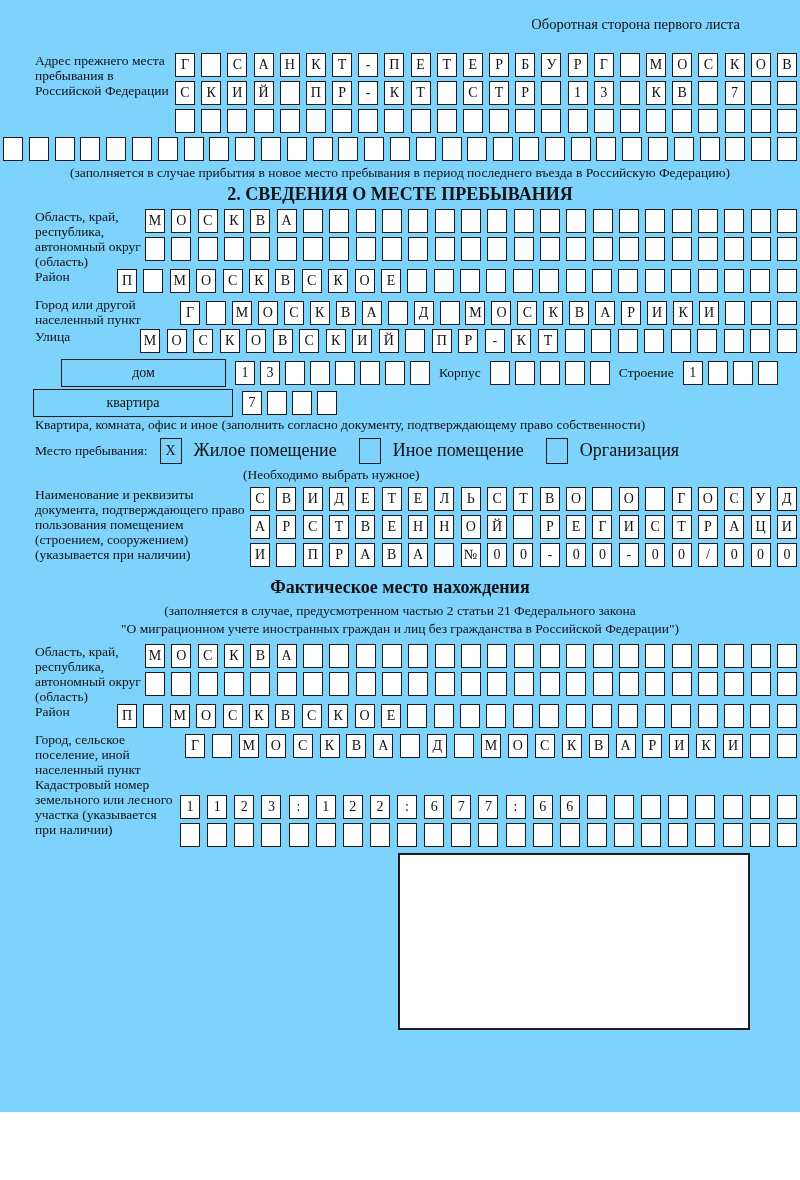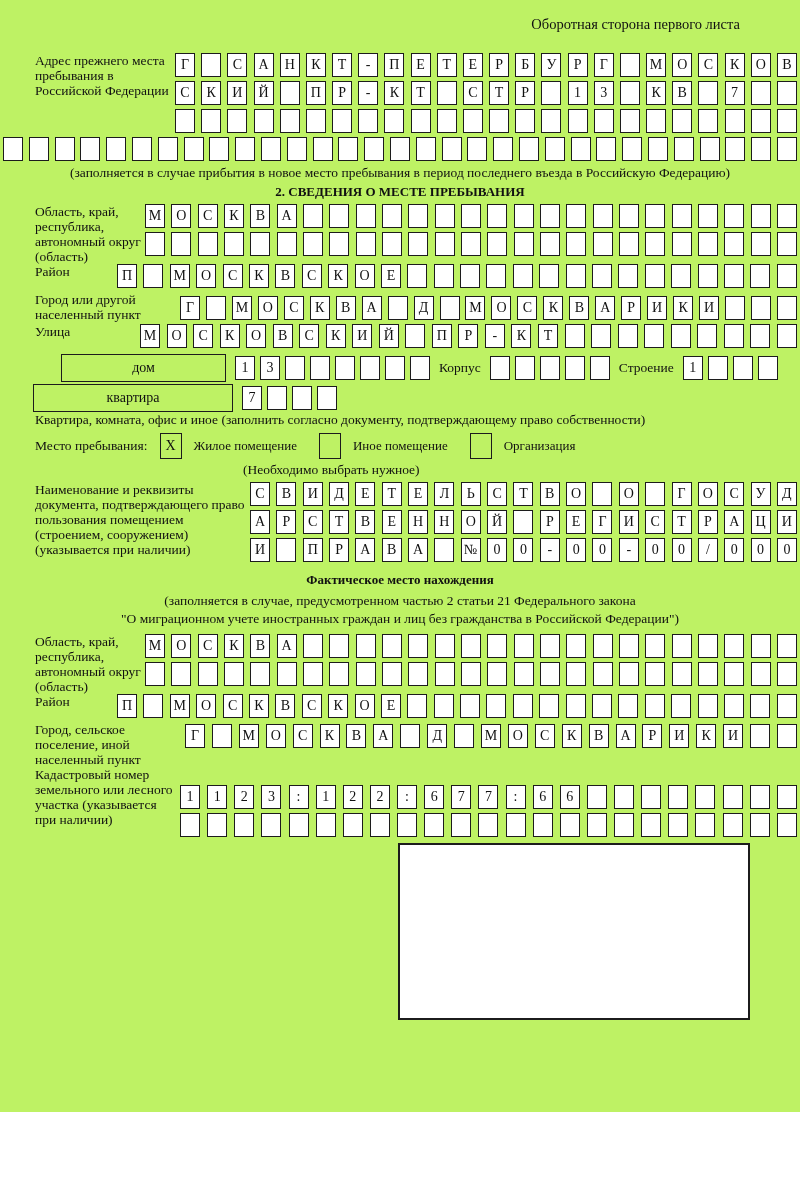--- a/index.html
+++ b/index.html
@@ -1,55 +1,55 @@
 <!DOCTYPE html>
 <html><head>
 <meta charset="utf-8">
 <style>
   html,body{margin:0;padding:0;background:#ffffff;}
   .page{
     width:800px;height:1112px;box-sizing:border-box;
     padding:16px 3px 0 3px;
     font-family:"Liberation Serif","DejaVu Serif",serif;
-    color:#111;background:#bef264;overflow:hidden;
+    color:#111;background:#7dd3fc;overflow:hidden;
   }
   .hdr-right{text-align:right;font-size:14.5px;padding-right:57px;}
   .sec1{margin-top:20px;}
   .field{display:flex;margin-left:32px;}
   .flabel{flex:none;font-size:13.5px;line-height:15px;}
   .fboxes{flex:1;}
   .boxrow{display:flex;justify-content:space-between;margin-bottom:4px;}
   .boxrow.full{margin-left:0;}
   .boxrow.inline{justify-content:flex-start;gap:5px;margin-bottom:0;}
   .cell{
     flex:none;width:20px;height:24px;box-sizing:border-box;
     border:1.6px solid #1c1c1c;display:flex;align-items:center;justify-content:center;
     font-size:14px;line-height:1;background:#fff;
   }
   .w140{width:140px;} .w110{width:110px;} .w82{width:82px;} .w145{width:145px;}
   .w105{width:105px;} .w215{width:215px;} .w150{width:150px;}
   .caption{font-size:13.5px;line-height:16px;}
   .caption.center{text-align:center;}
   .caption.indent{margin-left:32px;}
-  .sec-title{font-weight:bold;font-size:13px;text-align:center;margin:3px 0 4px 0;}
+  .sec-title{font-weight:bold;font-size:18px;text-align:center;margin:3px 0 4px 0;}
   .mt4{margin-top:4px;} .mt18{margin-top:18px;} .mt2{margin-top:2px;} .mt6{margin-top:6px;}
   .bigfield{display:flex;align-items:center;margin-left:30px;margin-top:2px;}
   .named-box{
     box-sizing:border-box;border:1.7px solid #1c1c1c;height:28px;
     display:flex;align-items:center;justify-content:center;font-size:14px;margin-right:9px;
   }
   .dom-box{width:165px;margin-left:28px;} .kv-box{width:200px;}
   .mid-label{font-size:13.5px;margin:0 9px;}
   .place-row{display:flex;align-items:center;margin-left:32px;margin-top:3px;height:29px;}
   .place-row .plabel{font-size:13.5px;margin-right:12px;}
   .chk{
     flex:none;width:22px;height:26px;box-sizing:border-box;border:1.7px solid #1c1c1c;
     display:flex;align-items:center;justify-content:center;font-size:14px;margin-right:12px;
   }
-  .opt-label{font-size:13px;margin-right:22px;}
+  .opt-label{font-size:18px;margin-right:22px;}
   .choose-note{font-size:13.5px;margin-left:240px;margin-top:2px;margin-bottom:2px;}
   .fact-cap{text-align:center;font-size:13.5px;line-height:18px;}
   .mark-box{
     width:352px;height:177px;box-sizing:border-box;border:2px solid #1c1c1c;
     margin-left:395px;margin-top:2px;background:#fff;
   }
   .mark-caption{
     width:382px;margin-left:386px;margin-top:8px;text-align:center;
     font-size:13.8px;line-height:19.5px;
   }

